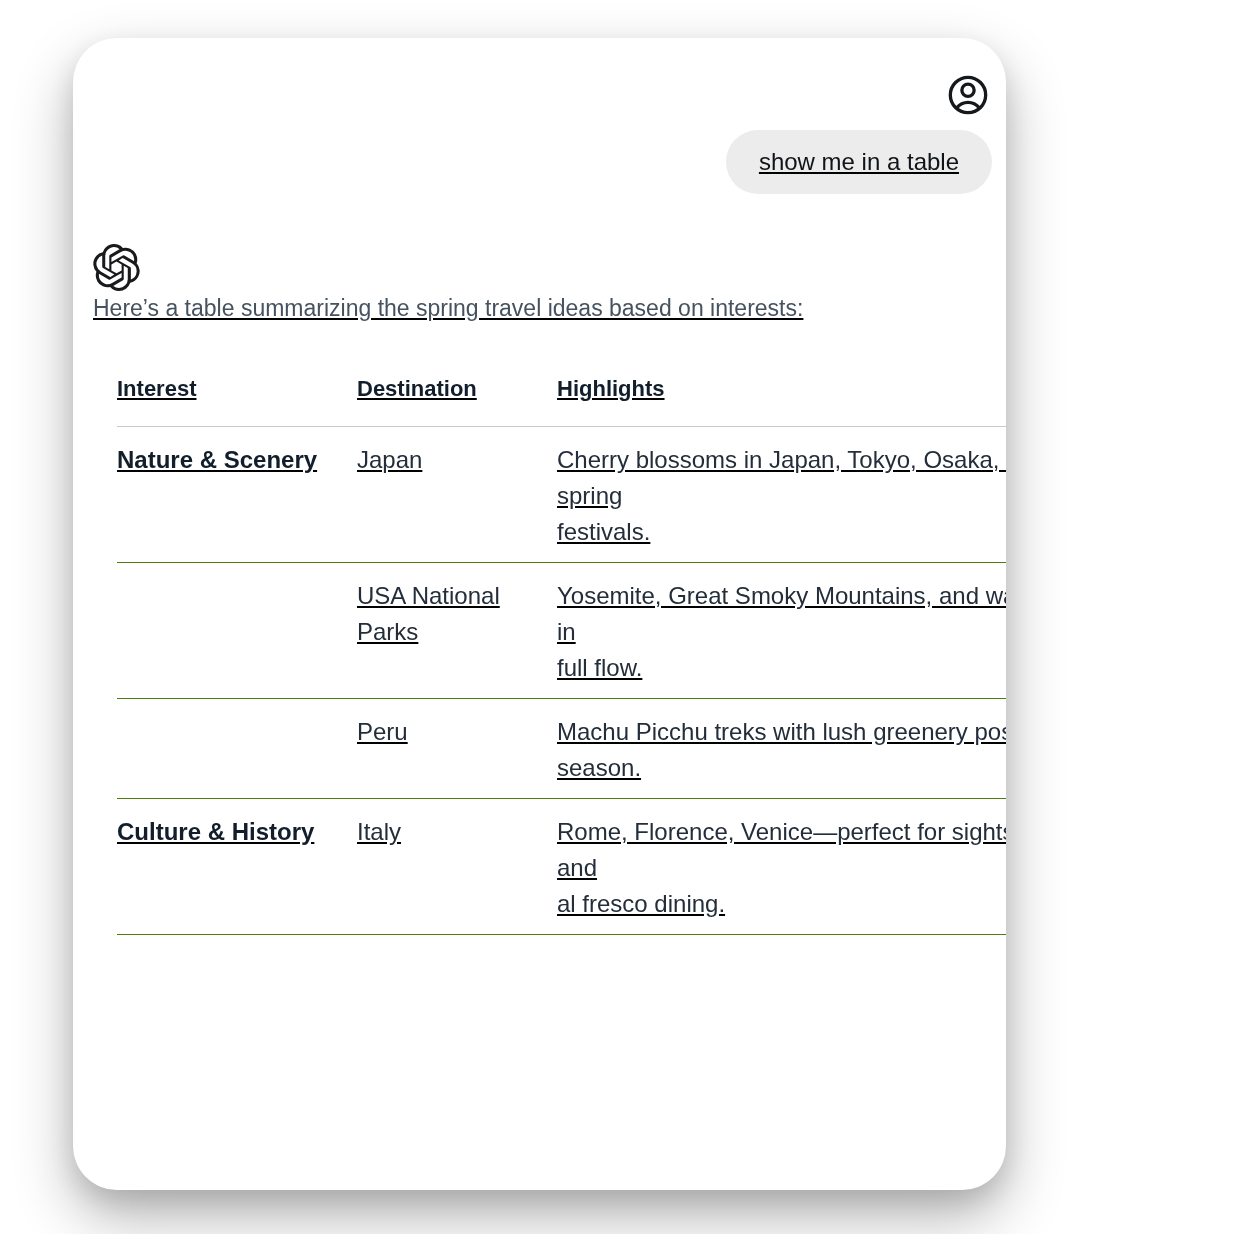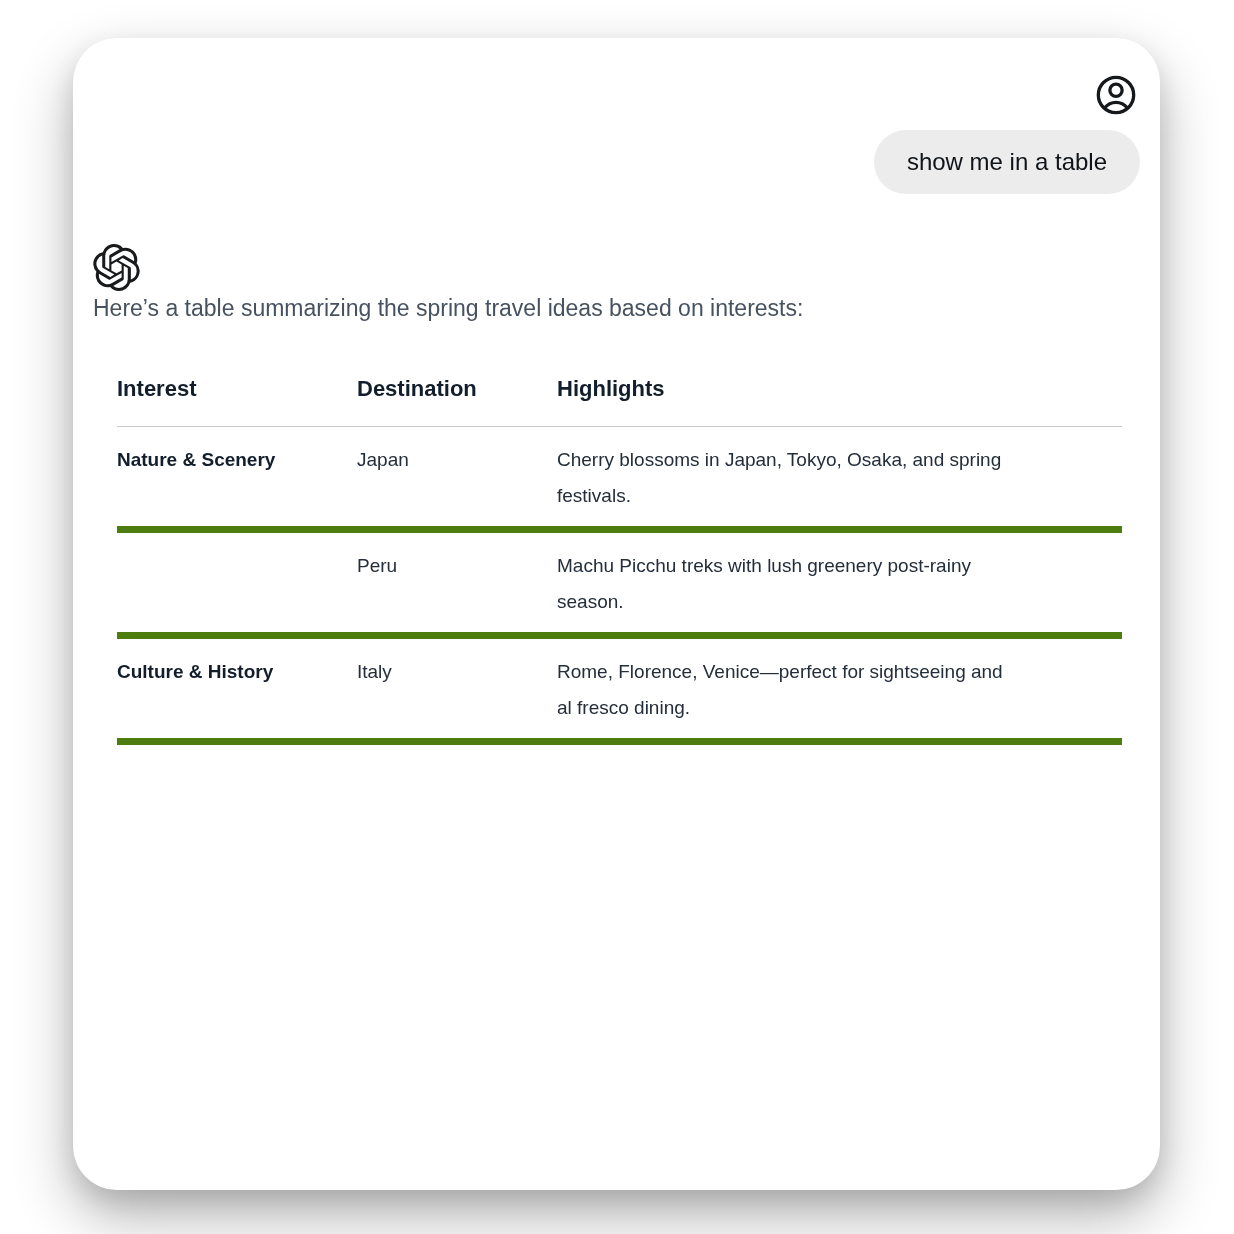--- a/index.html
+++ b/index.html
@@ -1,44 +1,44 @@
 <!DOCTYPE html>
 <html><head>
 <meta charset="utf-8">
 <style>
   * { margin:0; padding:0; box-sizing:border-box; }
   html,body { width:1234px; height:1234px; background:#ffffff; overflow:hidden;
               font-family:"Liberation Sans","DejaVu Sans",sans-serif; }
   .card {
-    position:absolute; left:73px; top:38px; width:1087px; height:1152px;
+    position:absolute; left:73px; top:38px; width:933px; height:1152px;
     background:#ffffff; border-radius:44px;
     box-shadow:0 26px 58px rgba(0,0,0,0.30), 0 10px 24px rgba(0,0,0,0.10);
-    padding:36px 10px 0 0; overflow:hidden;
+    padding:36px 4px 0 0; overflow:hidden;text-decoration:underline;
   }
   .avatar-row { display:flex; justify-content:flex-end; padding-right:13px; }
   .avatar { width:42px; height:42px; }
   .bubble-row { display:flex; justify-content:flex-end; padding-right:10px; margin-top:14px; }
   .bubble {
     background:#ececec; border-radius:32px; padding:15px 33px;
     font-size:24px; line-height:34px; color:#101418;
   }
   .assistant { padding-left:20px; margin-top:50px; }
   .openai-logo { width:47px; height:47px; display:block; }
   .intro { font-size:23px; line-height:34px; color:#46525f; }
   table { margin-top:34px; border-collapse:collapse; table-layout:fixed; width:1005px;margin-left:24px; }
   col.c-interest { width:240px; }
   col.c-destination { width:200px; }
   col.c-highlights { width:565px; }
   th {
     text-align:left; font-size:22px; font-weight:bold; color:#121e2b;
     padding:12px 24px 19px 0; border-bottom:1px solid #c9c9cb; line-height:36px;
   }
   td {
-    font-size:19px; color:#242e3a; vertical-align:top; white-space:pre-line;
-    padding:15px 24px 12px 0; border-bottom:7px solid #4d7c0f; line-height:36px;
+    font-size:24px; color:#242e3a; vertical-align:top; white-space:pre-line;
+    padding:15px 24px 12px 0; border-bottom:1px solid #4d7c0f; line-height:36px;
   }
   td.interest { font-weight:bold; color:#121e2b; }
 </style>
 </head>
 <body>
 
 <div class="card">
 
   <div class="avatar-row">
     <svg class="avatar" viewBox="0 0 24 24" fill="none" stroke="#16191c" stroke-width="1.9" stroke-linecap="round" stroke-linejoin="round">
@@ -74,20 +74,27 @@
       </thead>
       <tbody>
           <tr>
             <td class="interest">Nature &amp; Scenery</td>
             <td class="destination">Japan</td>
             <td class="highlights">Cherry blossoms in Japan, Tokyo, Osaka, and spring
 festivals.</td>
           </tr>
           <tr>
             <td class="interest"></td>
+            <td class="destination">USA National
+Parks</td>
+            <td class="highlights">Yosemite, Great Smoky Mountains, and waterfalls in
+full flow.</td>
+          </tr>
+          <tr>
+            <td class="interest"></td>
             <td class="destination">Peru</td>
             <td class="highlights">Machu Picchu treks with lush greenery post-rainy
 season.</td>
           </tr>
           <tr>
             <td class="interest">Culture &amp; History</td>
             <td class="destination">Italy</td>
             <td class="highlights">Rome, Florence, Venice—perfect for sightseeing and
 al fresco dining.</td>
           </tr>

